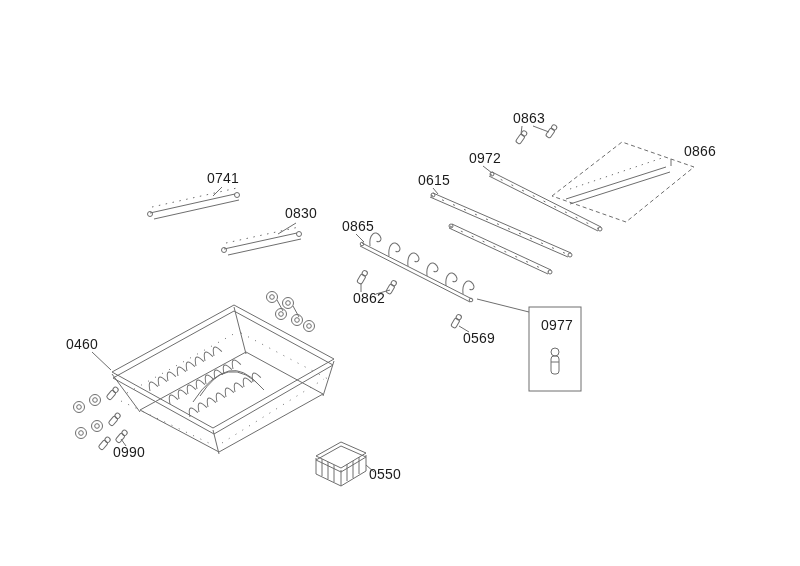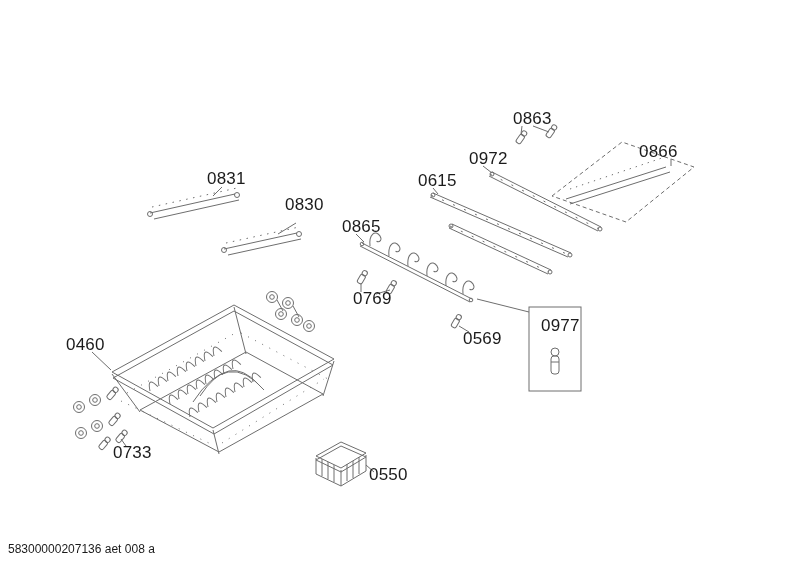--- a/index.html
+++ b/index.html
@@ -10,21 +10,21 @@
     stroke:#6e6e6e;fill:none;stroke-width:1;
   }
   .t13{stroke-width:13;stroke-dasharray:1.5 5.5;}
   .t17{stroke-width:17;stroke-dasharray:1.3 5;}
   .c5{stroke-width:5;stroke-dasharray:2 10;}
   .w30{stroke-width:30;stroke-dasharray:1 7;}
   .w34{stroke-width:34;stroke-dasharray:1 7;}
   .dash{stroke-dasharray:4 3;stroke:#9c9c9c;}
   .ldr{stroke:#7d7d7d;stroke-width:0.9;}
   .box{stroke:#9a9a9a;}
-  .label{position:absolute;font-size:17px;line-height:13px;color:#1b1b1b;letter-spacing:.2px;}
+  .label{position:absolute;font-size:14px;line-height:13px;color:#1b1b1b;letter-spacing:.2px;}
   .footer{position:absolute;left:8px;top:542px;font-size:12px;color:#1b1b1b;}
 </style>
 </head>
 <body>
 
 <div class="stage">
 
   <svg class="art" width="800" height="566" viewBox="0 0 800 566">
     <defs>
       <path id="tine" d="M0 0 Q 4.5 -15 9 0"></path>
@@ -205,28 +205,27 @@
       <line class="ldr" x1="361" y1="292" x2="361" y2="283"></line>
       <line class="ldr" x1="376" y1="294" x2="390" y2="290"></line>
       <line class="ldr" x1="469" y1="332" x2="459" y2="326"></line>
       <line class="ldr" x1="477" y1="299" x2="529" y2="312"></line>
       <line class="ldr" x1="92" y1="352" x2="111" y2="370"></line>
       <line class="ldr" x1="126" y1="446" x2="121" y2="439"></line>
       <line class="ldr" x1="374" y1="472" x2="366" y2="465"></line>
     </g>
   </svg>
 
-  <div class="label" style="left:207px;top:172px">0831</div>
-  <div class="label" style="left:285px;top:198px">0830</div>
+  <div class="label" style="left:207px;top:172px">0741</div>
+  <div class="label" style="left:285px;top:207px">0830</div>
   <div class="label" style="left:513px;top:112px">0863</div>
-  <div class="label" style="left:639px;top:145px">0866</div>
+  <div class="label" style="left:684px;top:145px">0866</div>
   <div class="label" style="left:469px;top:152px">0972</div>
   <div class="label" style="left:418px;top:174px">0615</div>
   <div class="label" style="left:342px;top:220px">0865</div>
-  <div class="label" style="left:353px;top:292px">0769</div>
+  <div class="label" style="left:353px;top:292px">0862</div>
   <div class="label" style="left:463px;top:332px">0569</div>
   <div class="label" style="left:541px;top:319px">0977</div>
   <div class="label" style="left:66px;top:338px">0460</div>
-  <div class="label" style="left:113px;top:446px">0733</div>
+  <div class="label" style="left:113px;top:446px">0990</div>
   <div class="label" style="left:369px;top:468px">0550</div>
 
-  <div class="footer">58300000207136 aet 008 a</div>
 </div>
 
 </body></html>

